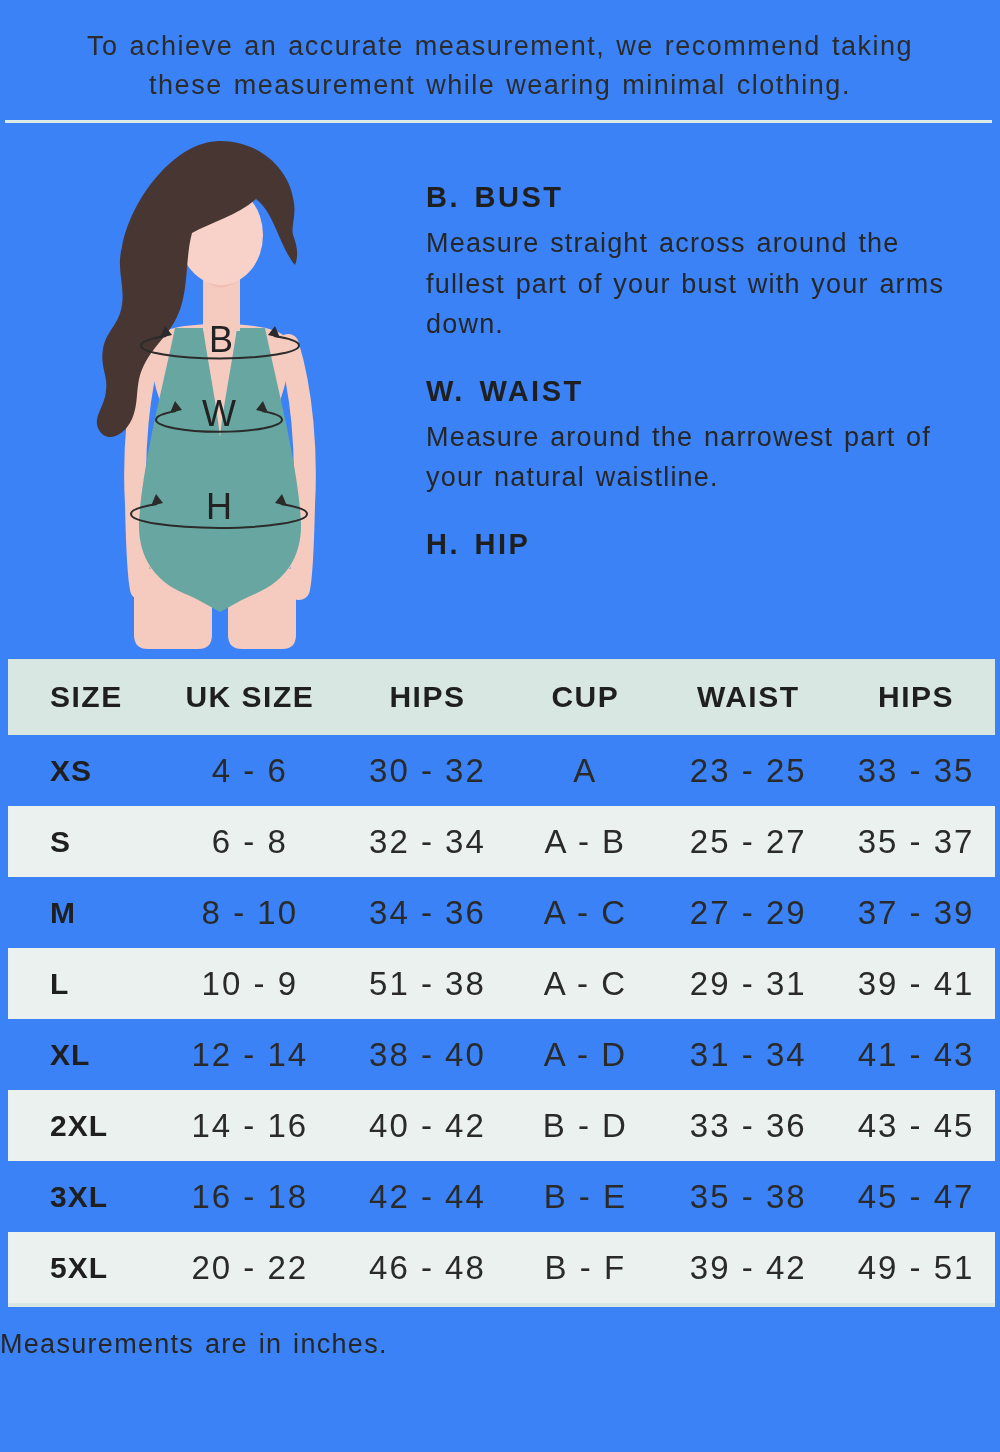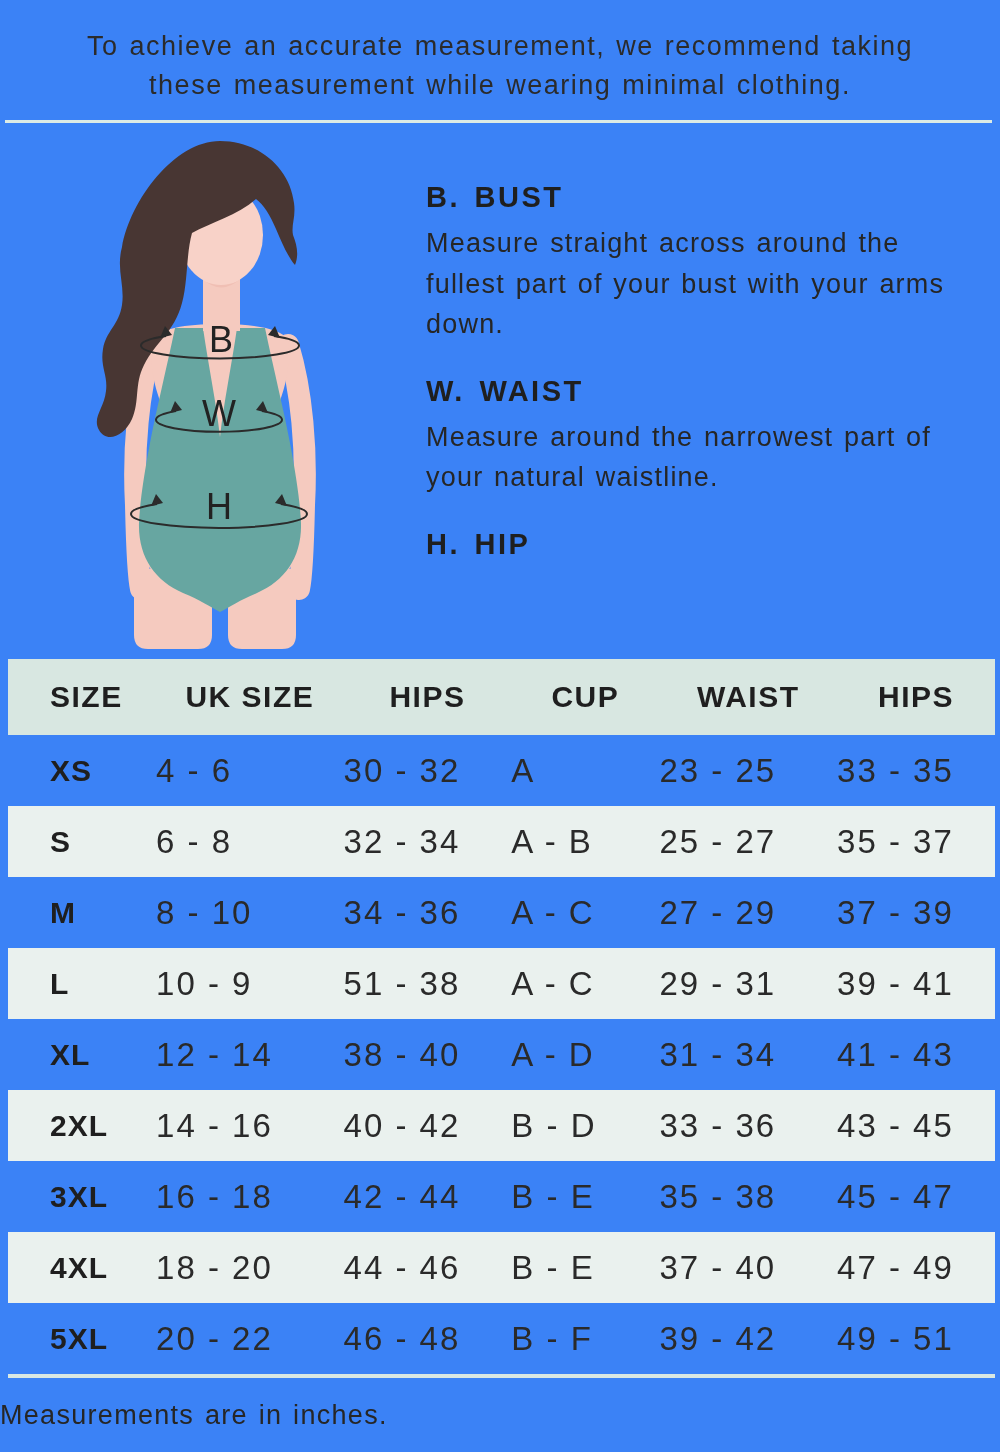--- a/index.html
+++ b/index.html
@@ -61,21 +61,21 @@
     color:#1f1f1f;
     text-align:center;
     padding:0;
   }
   .size-chart tbody td{
     height:71px;
     font-size:33px;
     font-weight:400;
     letter-spacing:2px;
     color:#2a2a2a;
-    text-align:left;
+    text-align:center;
     padding:0;
   }
   .size-chart thead th:first-child,
   .size-chart tbody td:first-child{text-align:left;padding-left:42px;}
   .size-chart tbody td:first-child{
     font-weight:bold;
     font-size:30px;
     letter-spacing:1px;
     color:#1f1f1f;
   }
@@ -253,28 +253,20 @@
         </tr>
         <tr>
           <td>3XL</td>
           <td>16 - 18</td>
           <td>42 - 44</td>
           <td>B - E</td>
           <td>35 - 38</td>
           <td>45 - 47</td>
         </tr>
         <tr>
-          <td>4XL</td>
-          <td>18 - 20</td>
-          <td>44 - 46</td>
-          <td>B - E</td>
-          <td>37 - 40</td>
-          <td>47 - 49</td>
-        </tr>
-        <tr>
           <td>5XL</td>
           <td>20 - 22</td>
           <td>46 - 48</td>
           <td>B - F</td>
           <td>39 - 42</td>
           <td>49 - 51</td>
         </tr>
       </tbody>
   </table>
 

